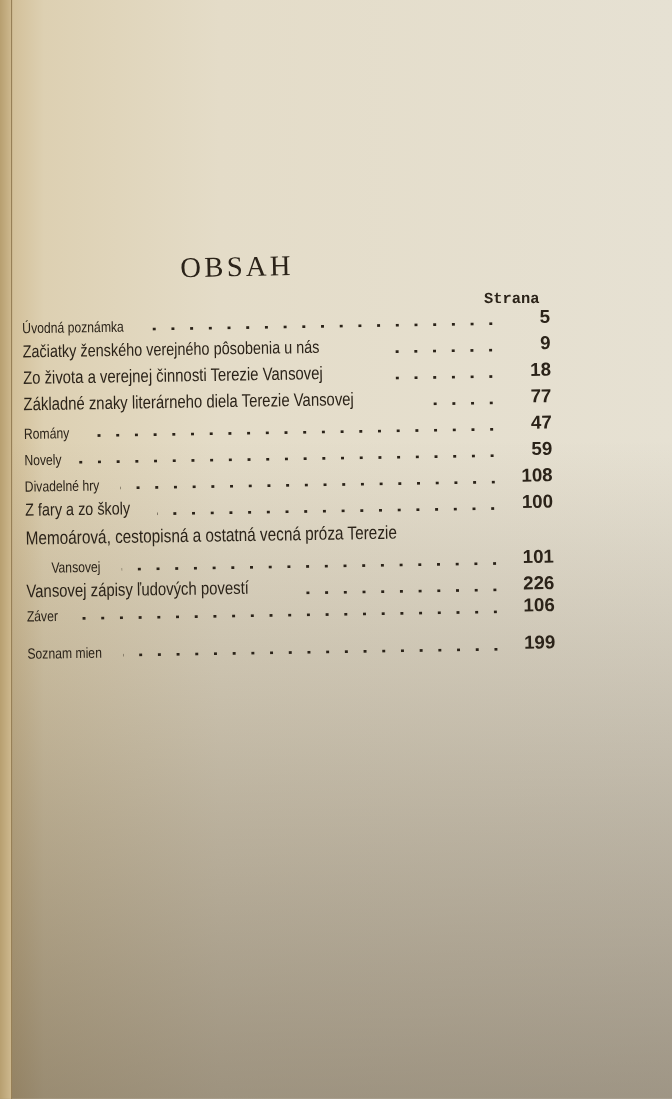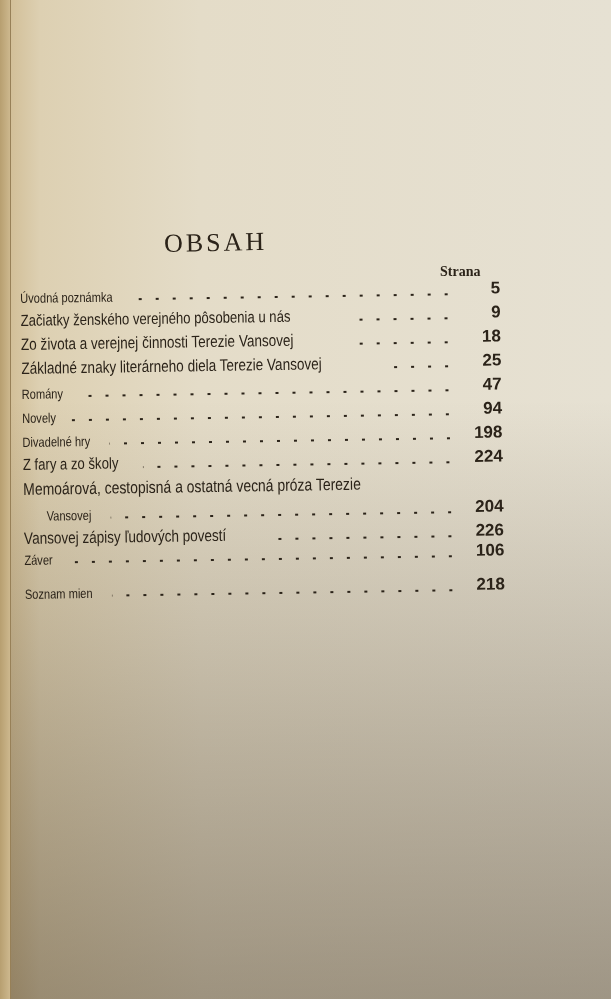--- a/index.html
+++ b/index.html
@@ -16,21 +16,21 @@
       background: linear-gradient(90deg, #b79f70, #cdb88e);
       border-right: 1px solid rgba(90,70,40,0.35);
     }
     .title {
       position: absolute; left: 164px; top: 228px;
       font-size: 26px; letter-spacing: 3px; transform: rotate(-1.2deg);
       color: #2b2319;
     }
     .strana {
       position: absolute; left: 440px; top: 264px;
-      font-size: 14px; font-weight: bold; font-family: Liberation Serif, serif;
+      font-size: 14px; font-weight: bold; font-family: Liberation Mono, monospace;
       color: #2b2319;
     }
     .toc { position: absolute; left: 20px; top: 282px; width: 480px; transform: rotate(-0.9deg); transform-origin: left top; }
     .row { position: relative; height: 24px; display: flex; align-items: flex-end; }
     .row.tight { height: 20px; }
     .row.wrap1 { height: 26px; }
     .entry-text {
       font-family: "Liberation Sans", sans-serif; font-size: 13.5px; white-space: nowrap;
       transform: scaleX(0.82); transform-origin: left bottom; color: #2b2319;
     }
@@ -65,58 +65,58 @@
     <span class="page-num">9</span>
   </div>
   <div class="row">
     <span class="entry-text" style="font-size:16.5px">Zo života a verejnej činnosti Terezie Vansovej</span>
     <span class="leader"></span>
     <span class="page-num">18</span>
   </div>
   <div class="row">
     <span class="entry-text" style="font-size:16.5px">Základné znaky literárneho diela Terezie Vansovej</span>
     <span class="leader"></span>
-    <span class="page-num">25</span>
+    <span class="page-num">77</span>
   </div>
   <div class="row">
     <span class="entry-text">Romány</span>
     <span class="leader"></span>
     <span class="page-num">47</span>
   </div>
   <div class="row">
     <span class="entry-text">Novely</span>
     <span class="leader"></span>
-    <span class="page-num">94</span>
+    <span class="page-num">59</span>
   </div>
   <div class="row">
     <span class="entry-text">Divadelné hry</span>
     <span class="leader"></span>
-    <span class="page-num">198</span>
+    <span class="page-num">108</span>
   </div>
   <div class="row">
     <span class="entry-text" style="font-size:16px">Z fary a zo školy</span>
     <span class="leader"></span>
-    <span class="page-num">224</span>
+    <span class="page-num">100</span>
   </div>
   <div class="row wrap1">
     <span class="entry-text" style="font-size:17px">Memoárová, cestopisná a ostatná vecná próza Terezie</span>
   </div>
   <div class="row">
     <span class="entry-text indent">Vansovej</span>
     <span class="leader"></span>
-    <span class="page-num">204</span>
+    <span class="page-num">101</span>
   </div>
   <div class="row">
     <span class="entry-text" style="font-size:16.5px">Vansovej zápisy ľudových povestí</span>
     <span class="leader"></span>
     <span class="page-num">226</span>
   </div>
   <div class="row tight">
     <span class="entry-text">Záver</span>
     <span class="leader"></span>
     <span class="page-num">106</span>
   </div>
   <div class="row" style="height:34px">
     <span class="entry-text">Soznam mien</span>
     <span class="leader"></span>
-    <span class="page-num">218</span>
+    <span class="page-num">199</span>
   </div>
 </div>
 
 </body></html>

